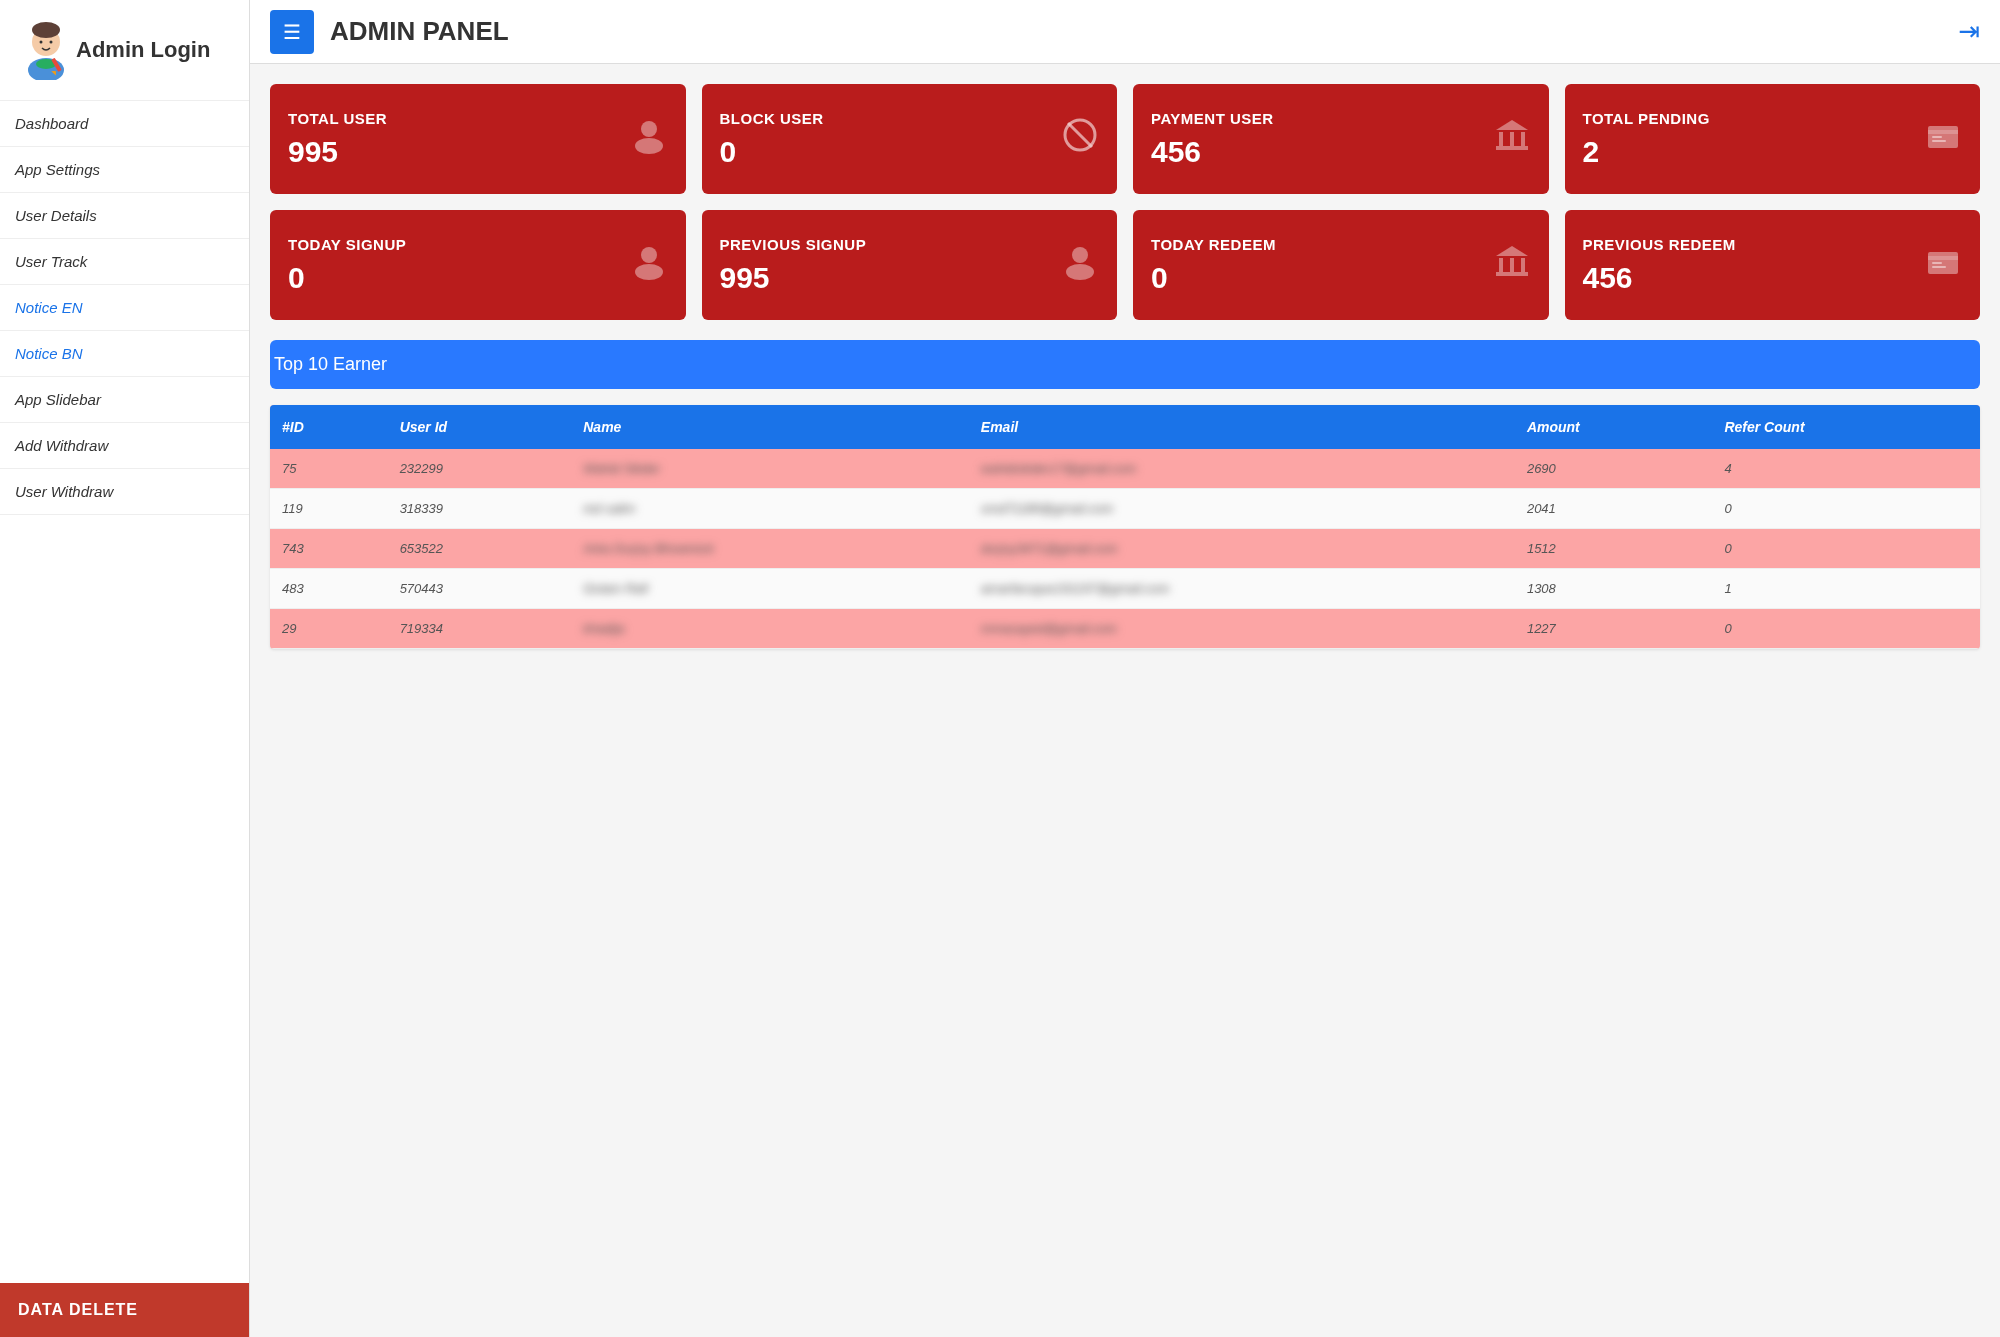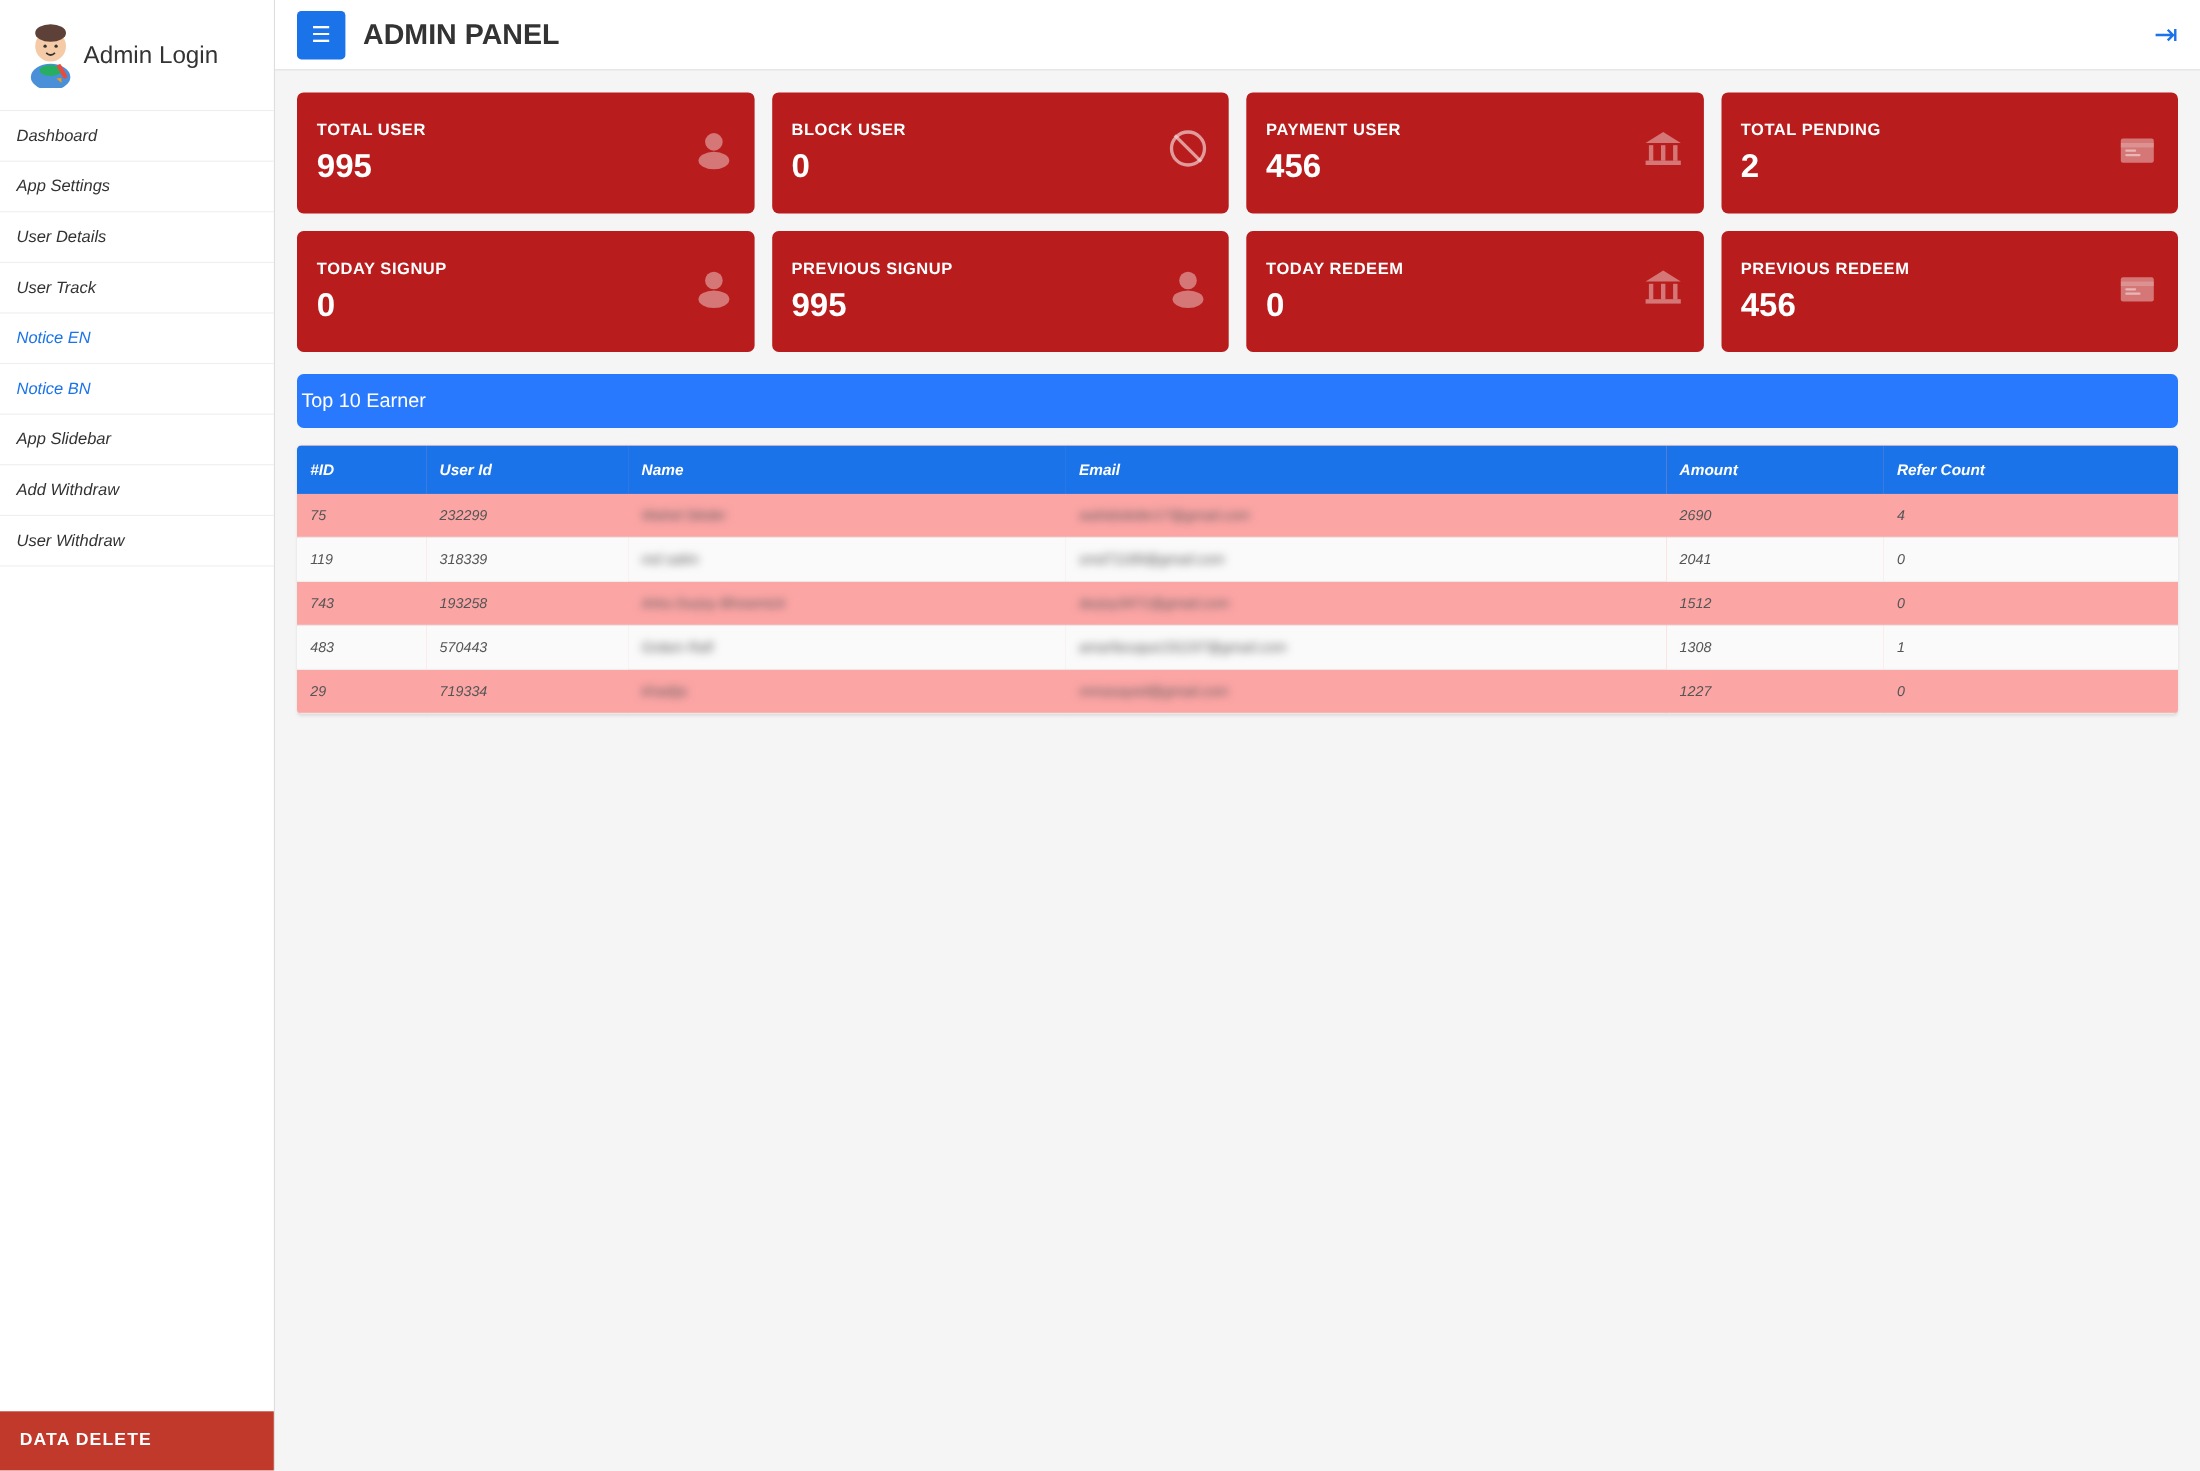--- a/index.html
+++ b/index.html
@@ -16,21 +16,21 @@
       overflow-y: auto;
     }
     #sidebar .admin-header {
       display: flex;
       align-items: center;
       padding: 20px 16px;
       border-bottom: 1px solid #eee;
     }
     #sidebar .admin-title {
       font-size: 22px;
-      font-weight: normal;
+      font-weight: bold;
       color: #333;
     }
     #sidebar nav a {
       display: block;
       padding: 14px 15px;
       text-decoration: none;
       color: #333;
       border-bottom: 1px solid #eee;
       font-size: 15px;
       font-style: italic;
@@ -351,21 +351,21 @@
           <tr>
             <td>119</td>
             <td>318339</td>
             <td class="blurred">md salim</td>
             <td class="blurred">smd71189@gmail.com</td>
             <td>2041</td>
             <td>0</td>
           </tr>
           <tr>
             <td>743</td>
-            <td>193258</td>
+            <td>653522</td>
             <td class="blurred">Arka Durjoy Bhowmick</td>
             <td class="blurred">durjoy3471@gmail.com</td>
             <td>1512</td>
             <td>0</td>
           </tr>
           <tr>
             <td>483</td>
             <td>570443</td>
             <td class="blurred">Golam Rafi</td>
             <td class="blurred">amarfaruque191197@gmail.com</td>

